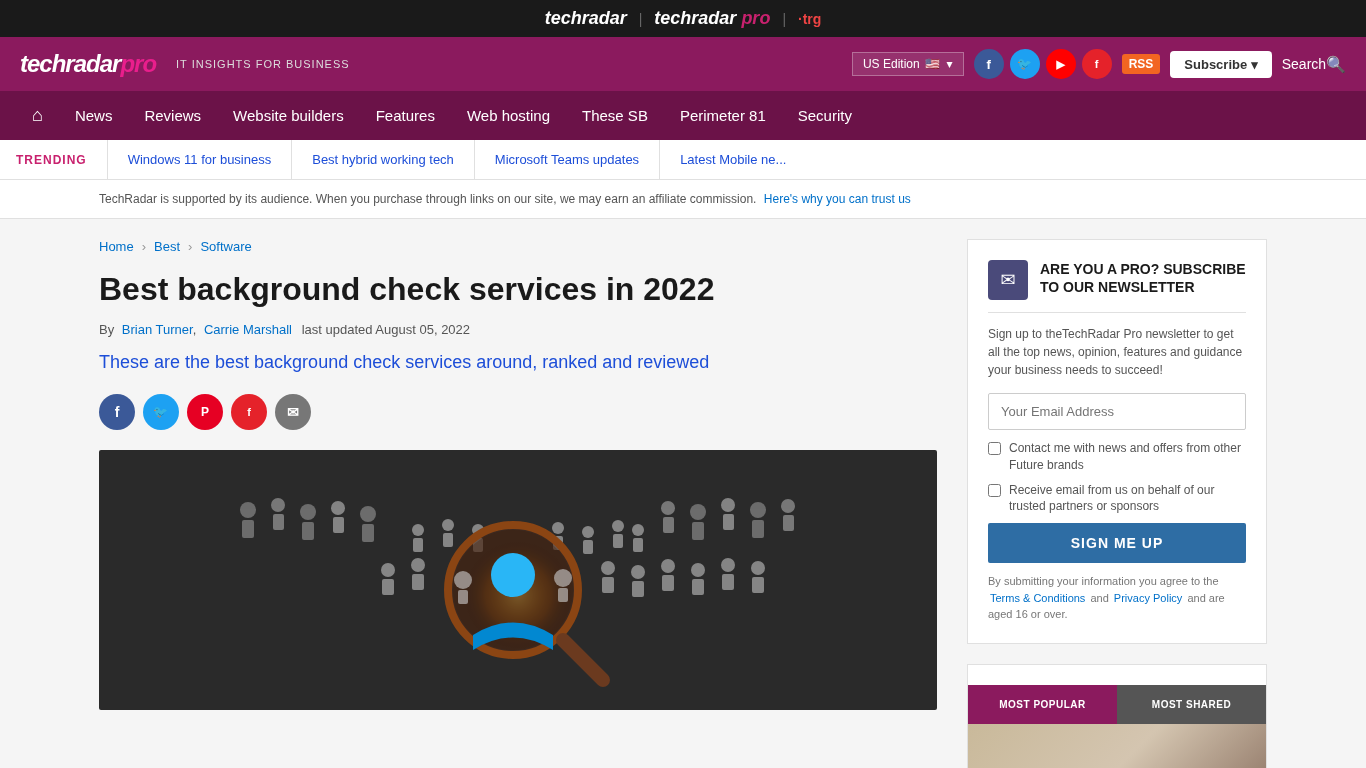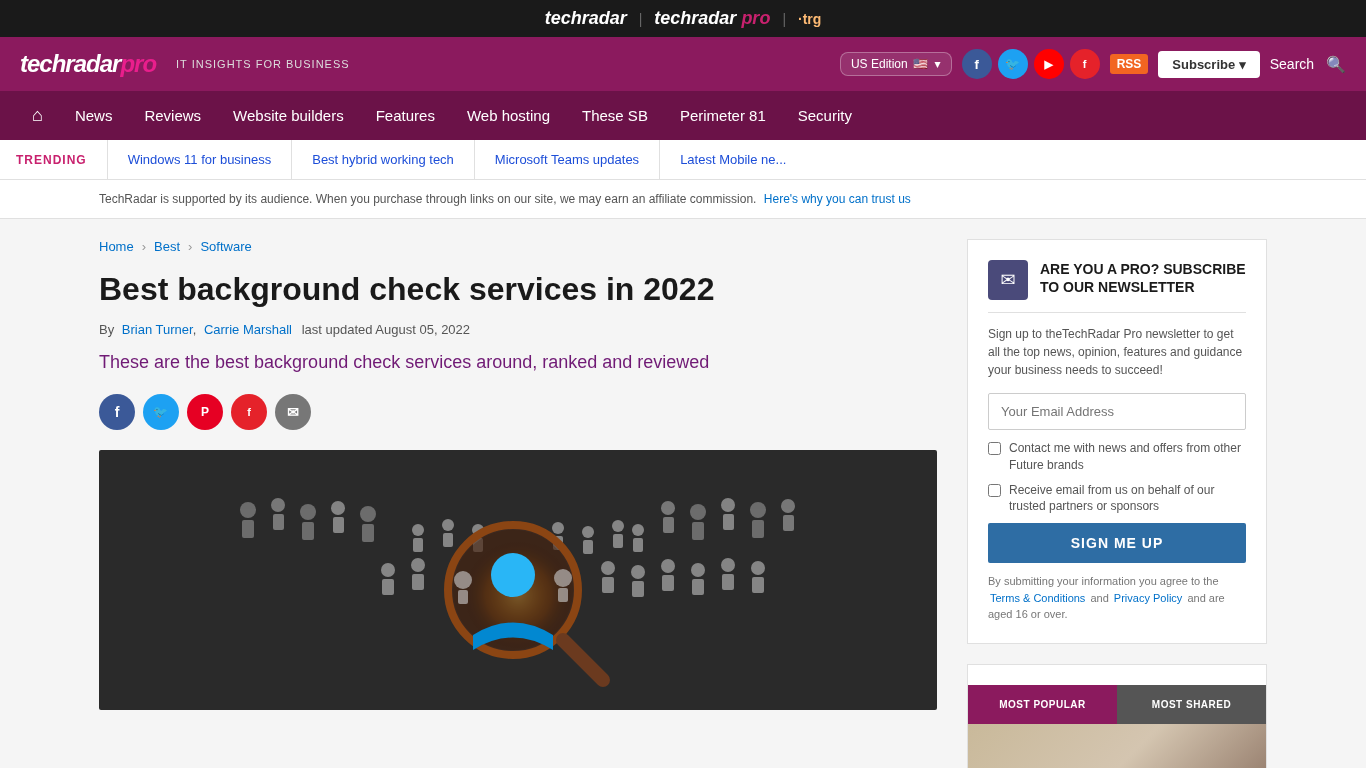--- a/index.html
+++ b/index.html
@@ -22,21 +22,21 @@
     }
     .top-bar-divider {
       color: #666;
     }
     .top-bar-logo-pro {
       color: #fff;
       font-size: 18px;
       font-weight: bold;
     }
     .top-bar-trg {
-      color: #fdba74;
+      color: #ef4444;
       font-size: 14px;
       font-weight: bold;
     }
 
     
     .header {
       background: #8b1a5e;
       padding: 12px 20px;
       display: flex;
       align-items: center;
@@ -57,21 +57,21 @@
     .header-right {
       display: flex;
       align-items: center;
       gap: 10px;
     }
     .edition-badge {
       background: rgba(255,255,255,0.1);
       border: 1px solid rgba(255,255,255,0.3);
       color: #fff;
       padding: 4px 10px;
-      border-radius: 8px;
+      border-radius: 0;
       font-size: 12px;
       display: flex;
       align-items: center;
       gap: 6px;
       cursor: pointer;
     }
     .social-icons {
       display: flex;
       gap: 6px;
       align-items: center;
@@ -113,21 +113,21 @@
       display: flex;
       align-items: center;
       gap: 4px;
     }
     .search-area {
       color: #fff;
       font-size: 14px;
       cursor: pointer;
       display: flex;
       align-items: center;
-      gap: 12px;
+      gap: 0;
     }
 
     
     .nav {
       background: #6b1248;
       display: flex;
       align-items: center;
       padding: 0 16px;
     }
     .nav-home {
@@ -234,21 +234,21 @@
       font-size: 13px;
       color: #555;
       margin-bottom: 12px;
     }
     .article-meta a {
       color: #0070c9;
       text-decoration: none;
     }
     .article-subtitle {
       font-size: 18px;
-      color: #701a75;
+      color: #1d4ed8;
       margin-bottom: 18px;
       line-height: 1.5;
     }
 
     
     .share-buttons {
       display: flex;
       gap: 8px;
       margin-bottom: 20px;
     }

